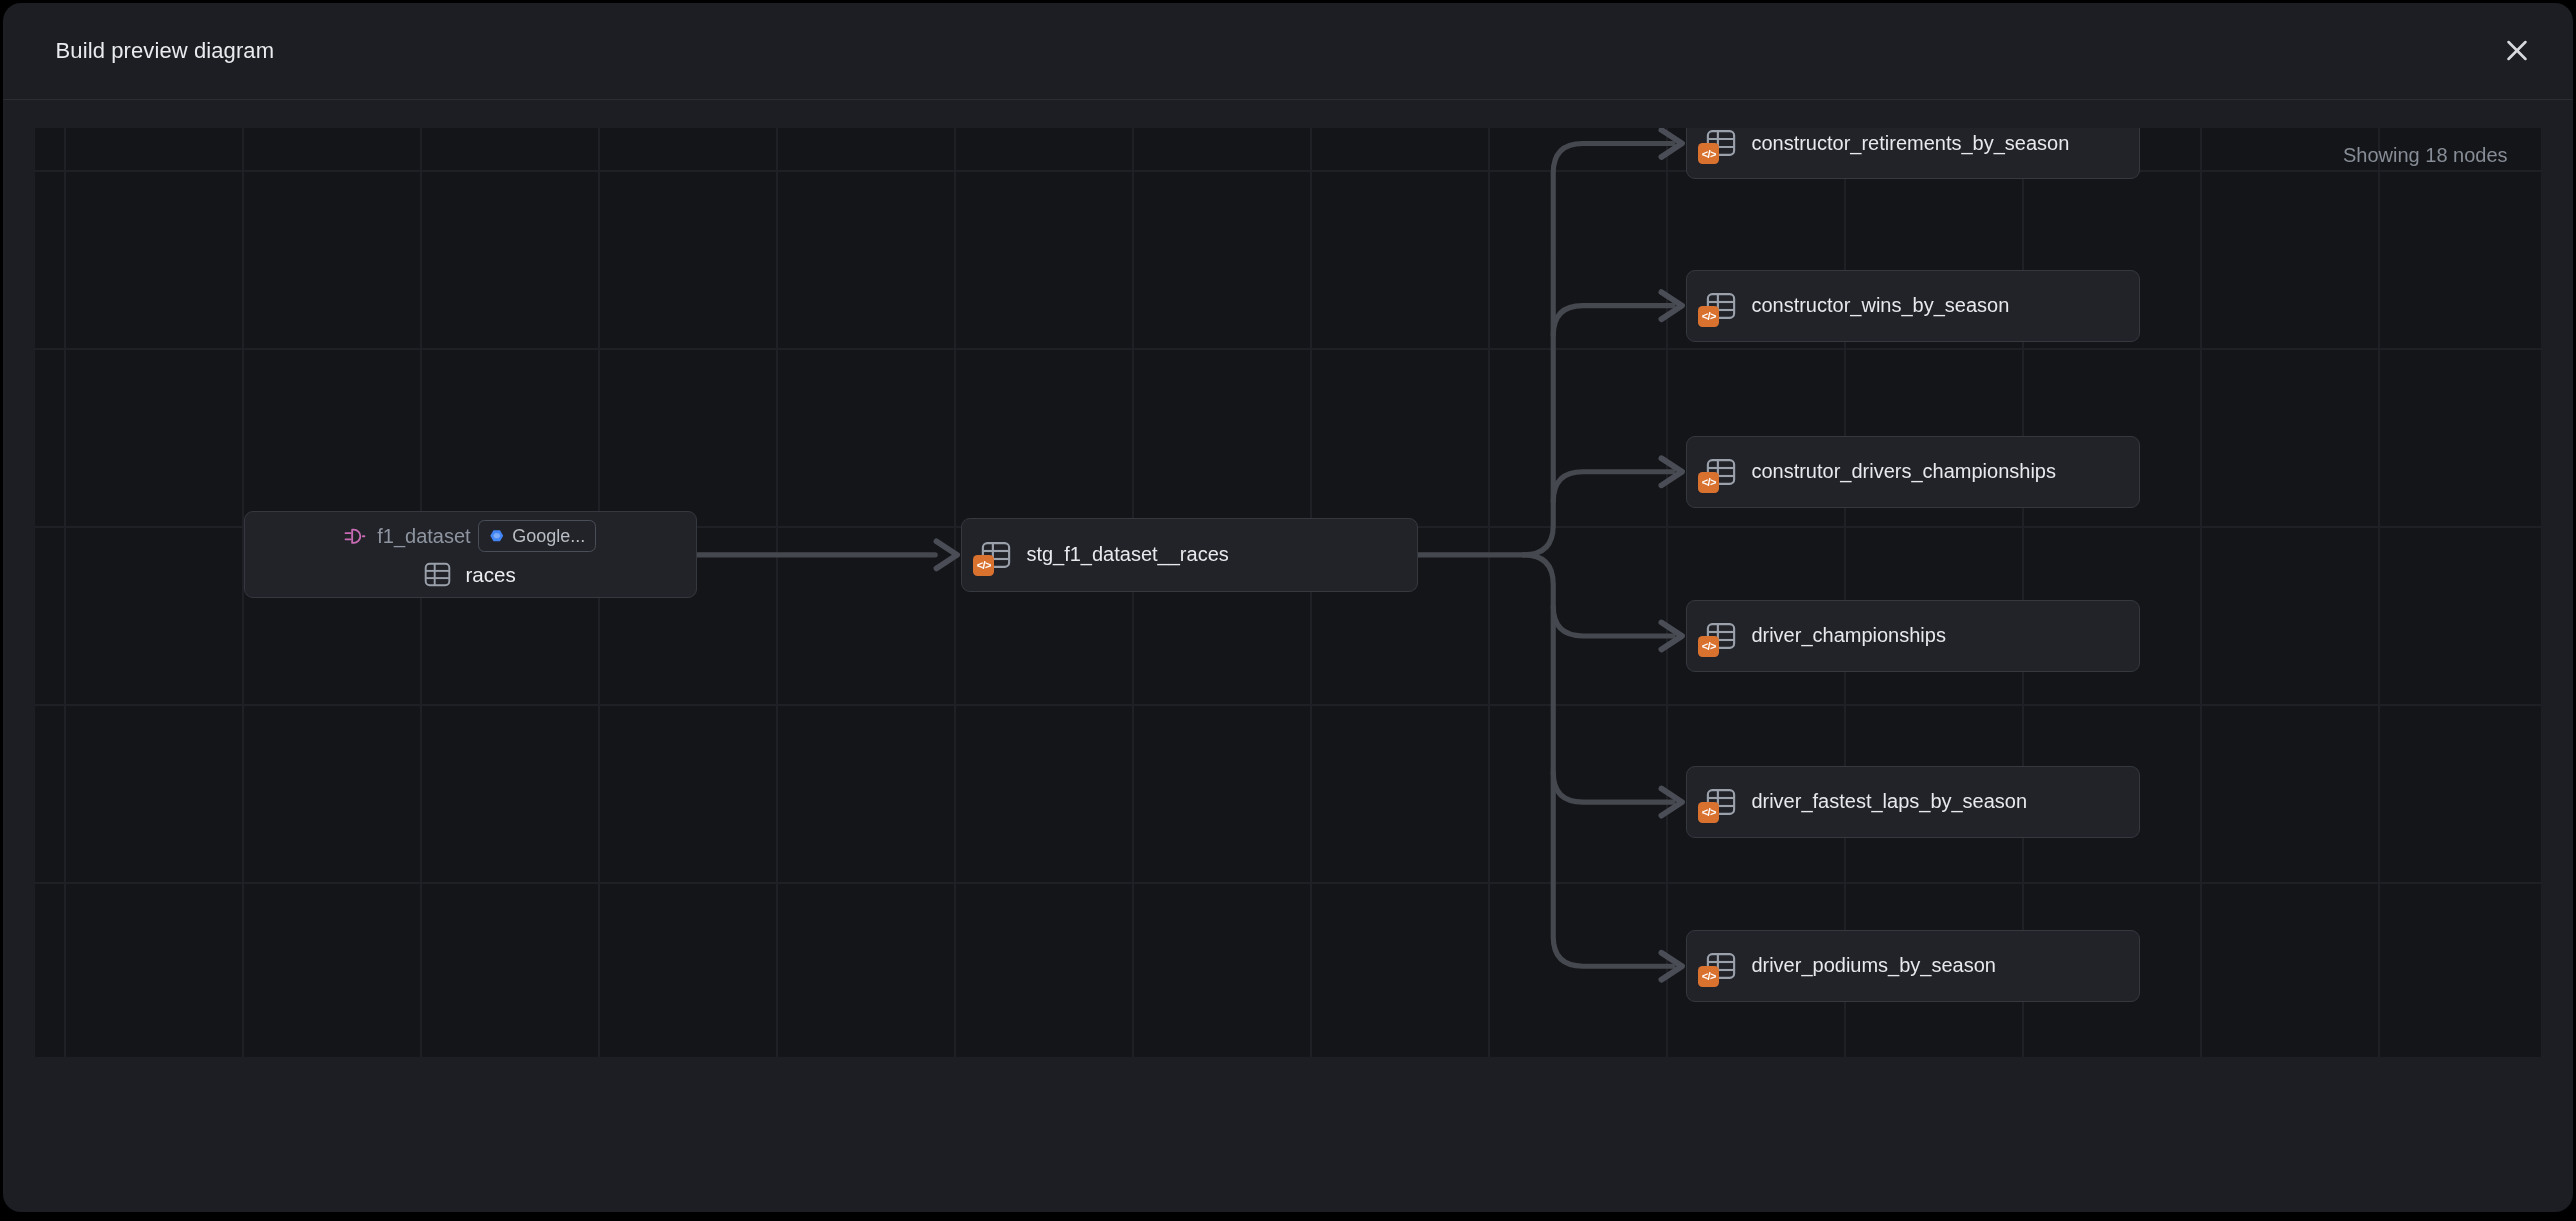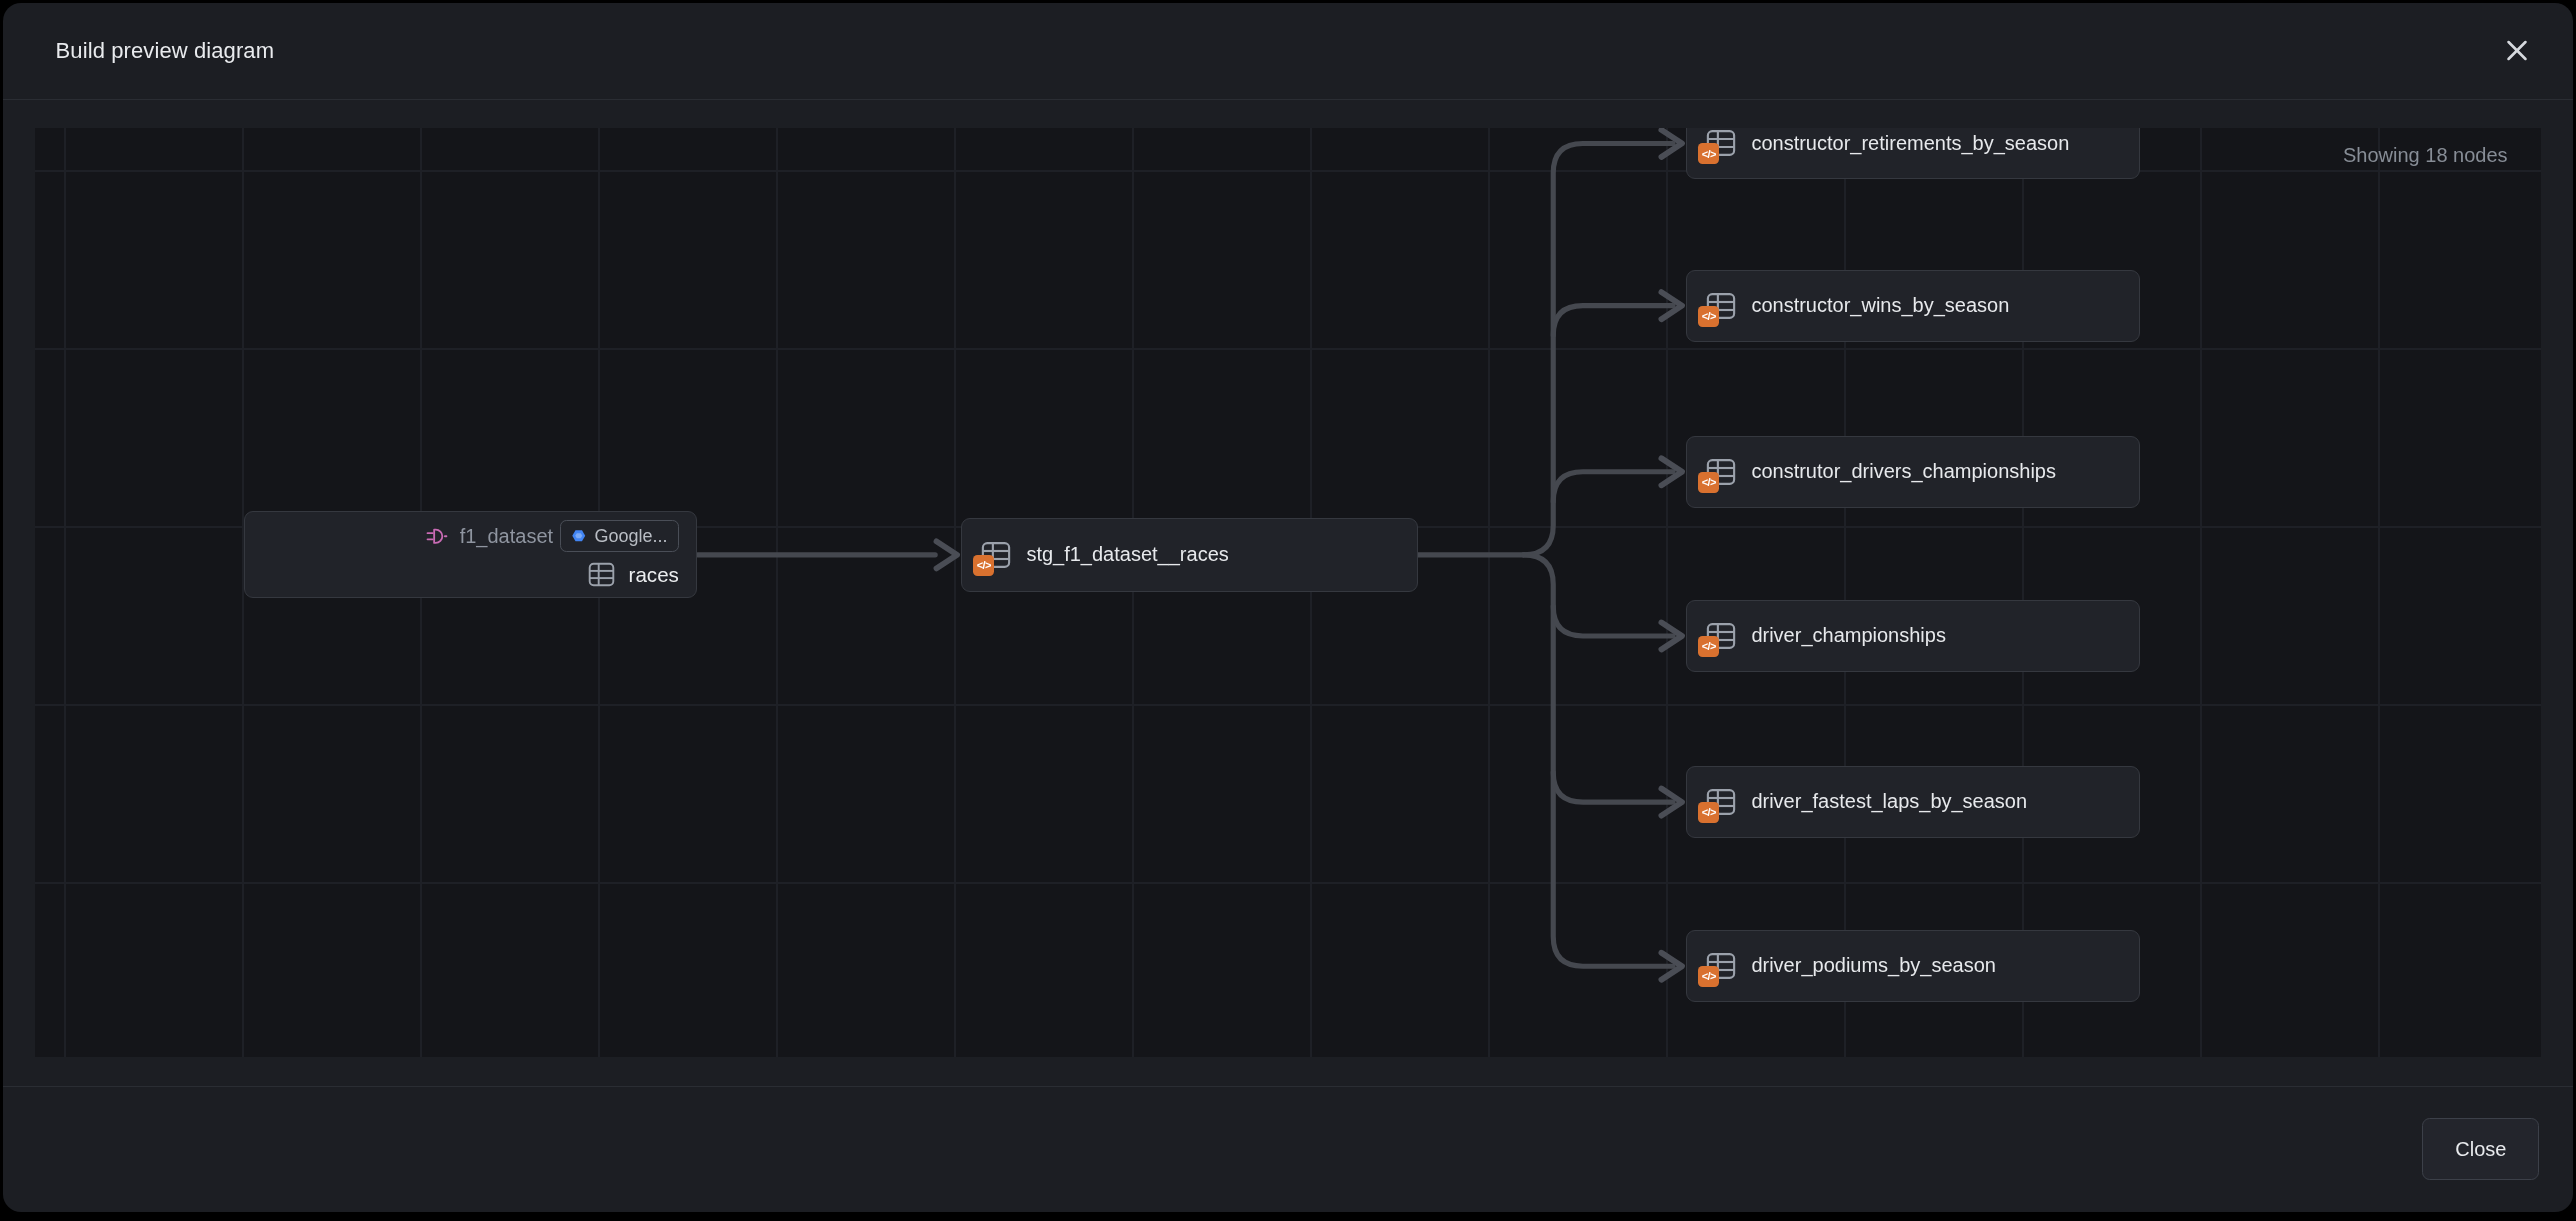--- a/index.html
+++ b/index.html
@@ -25,21 +25,21 @@
   .arrow{stroke:#4a4d55;stroke-width:9;fill:none;stroke-linecap:round;stroke-linejoin:round;}
   
   .node{position:absolute;background:#212329;border:1.3px solid #35383f;border-radius:9px;
     box-sizing:border-box;display:flex;align-items:center;color:#e7e9ec;cursor:pointer;}
   .node .lbl{font-size:20px;color:#e7e9ec;white-space:nowrap;}
   .iconblock{position:relative;width:30px;height:30px;margin-left:19.3px;margin-right:15.5px;flex:none;}
   .codebadge{position:absolute;left:-7.7px;bottom:-6.4px;width:21px;height:21px;background:#d9712f;
     border-radius:4.5px;color:#fff;font-size:11px;font-weight:700;display:flex;align-items:center;
     justify-content:center;letter-spacing:-0.6px;}
   
-  .srcnode{flex-direction:column;align-items:flex-end;justify-content:center;padding:6.4px 16.7px;gap:9px;}
+  .srcnode{flex-direction:column;align-items:center;justify-content:center;padding:6.4px 16.7px;gap:9px;}
   .srcrow{display:flex;align-items:center;}
   .schema{font-size:20px;color:#8f95a0;margin-left:9px;}
   .connbadge{display:flex;align-items:center;margin-left:7px;border:1.3px solid #4a4e57;
     border-radius:6.4px;padding:4.5px 10.3px;gap:7.7px;}
   .connbadge span{font-size:18px;color:#b9bdc4;}
   .tname{font-size:20.6px;color:#eceef0;font-weight:500;margin-left:14px;}
   
   .ftr{position:absolute;left:0;right:0;bottom:0;height:125px;border-top:1.3px solid #2a2d33;}
   .closebtn{position:absolute;right:34px;top:31px;width:117px;height:62px;background:#23252c;
     border:1.3px solid #3c4049;border-radius:7.7px;color:#e8eaed;font-size:20px;
@@ -215,18 +215,15 @@
               <line x1="9.5" y1="2.5" x2="9.5" y2="21.5"></line>
             </g>
           </svg>
         <span class="codebadge">&lt;/&gt;</span>
       </span>
       <span class="lbl">driver_podiums_by_season</span>
     </div>
 
   </div>
 
-  <div class="ftr">
-    <button class="closebtn">Close</button>
-  </div>
 
 </div>
 
 
 </body></html>

